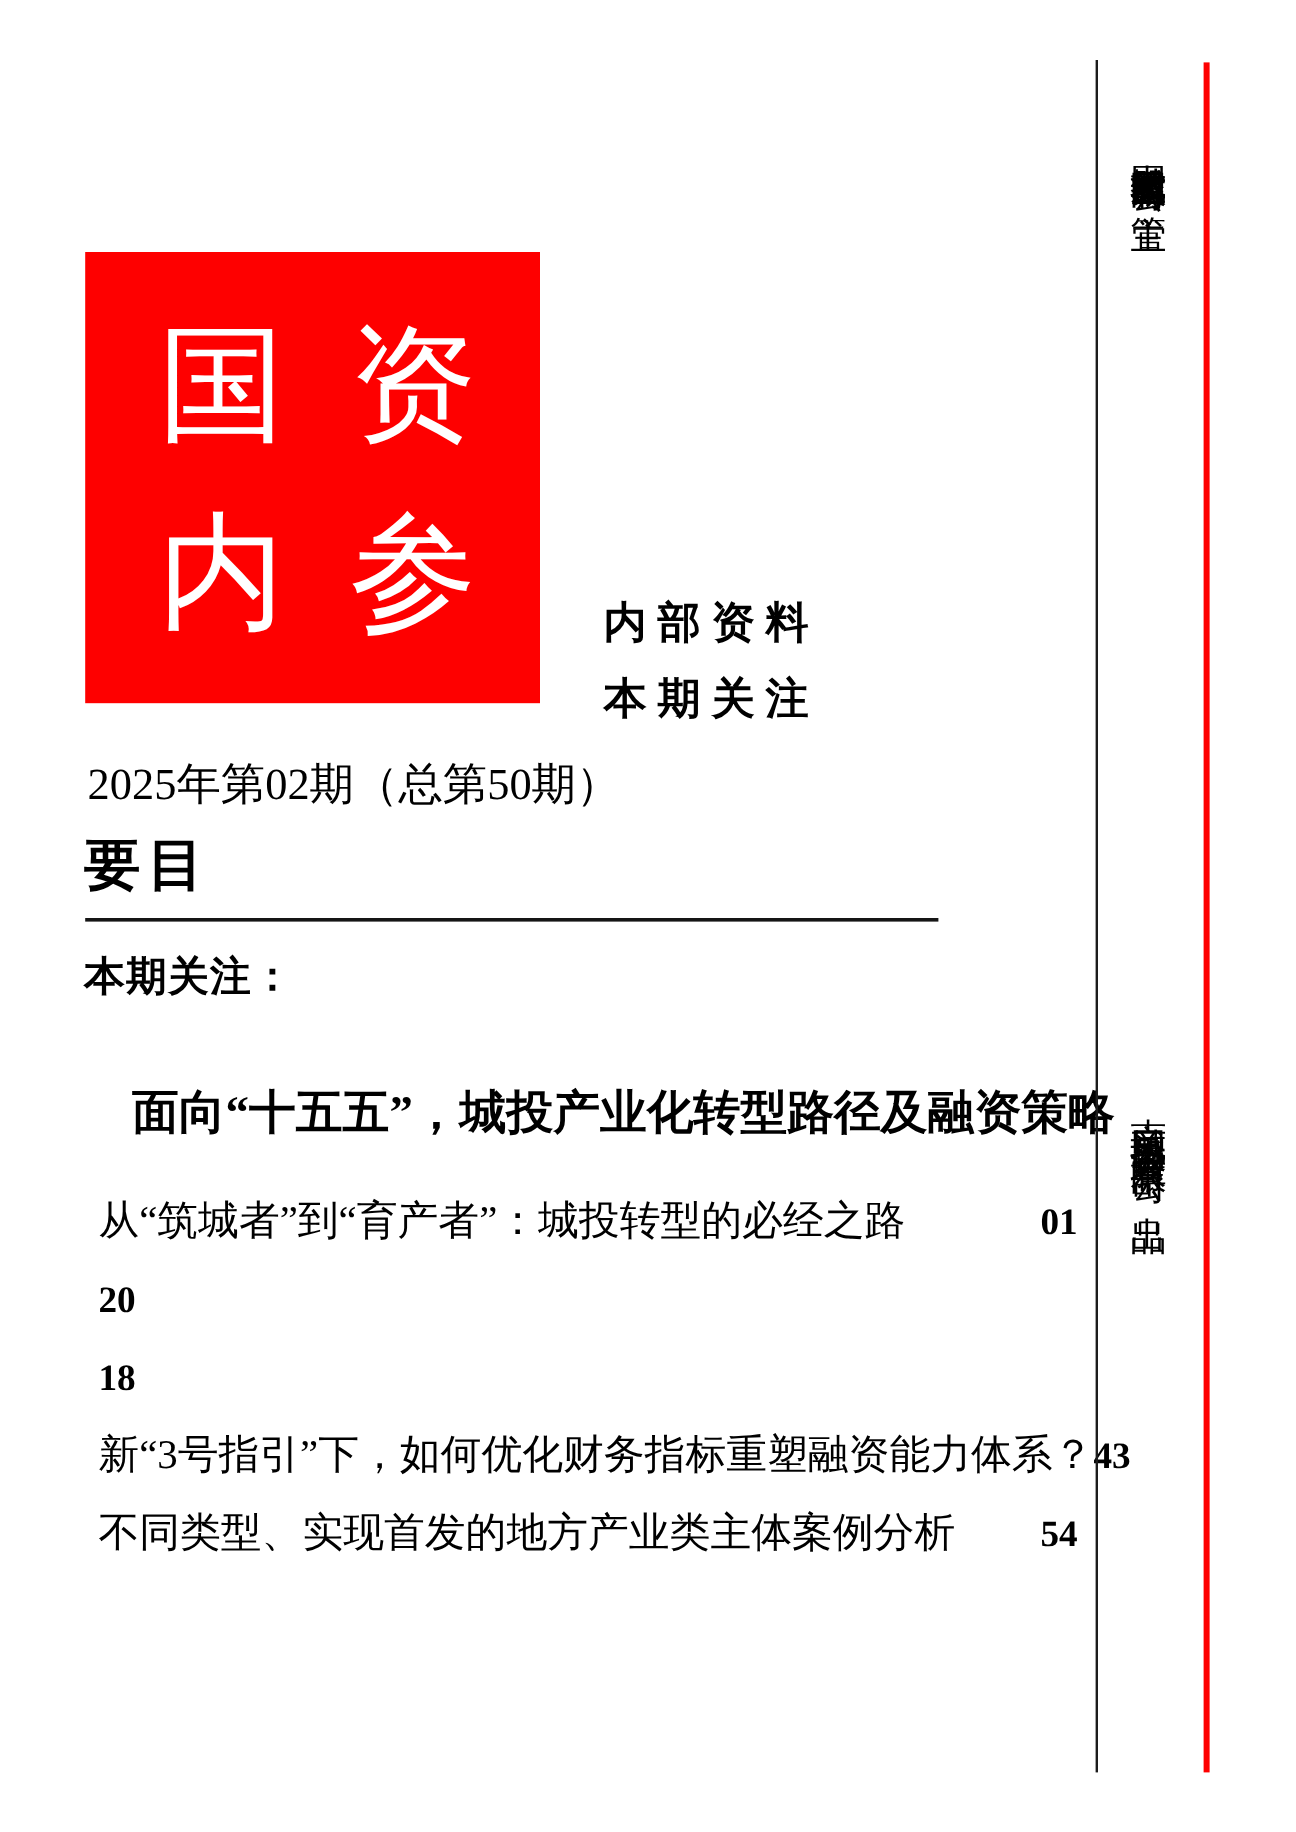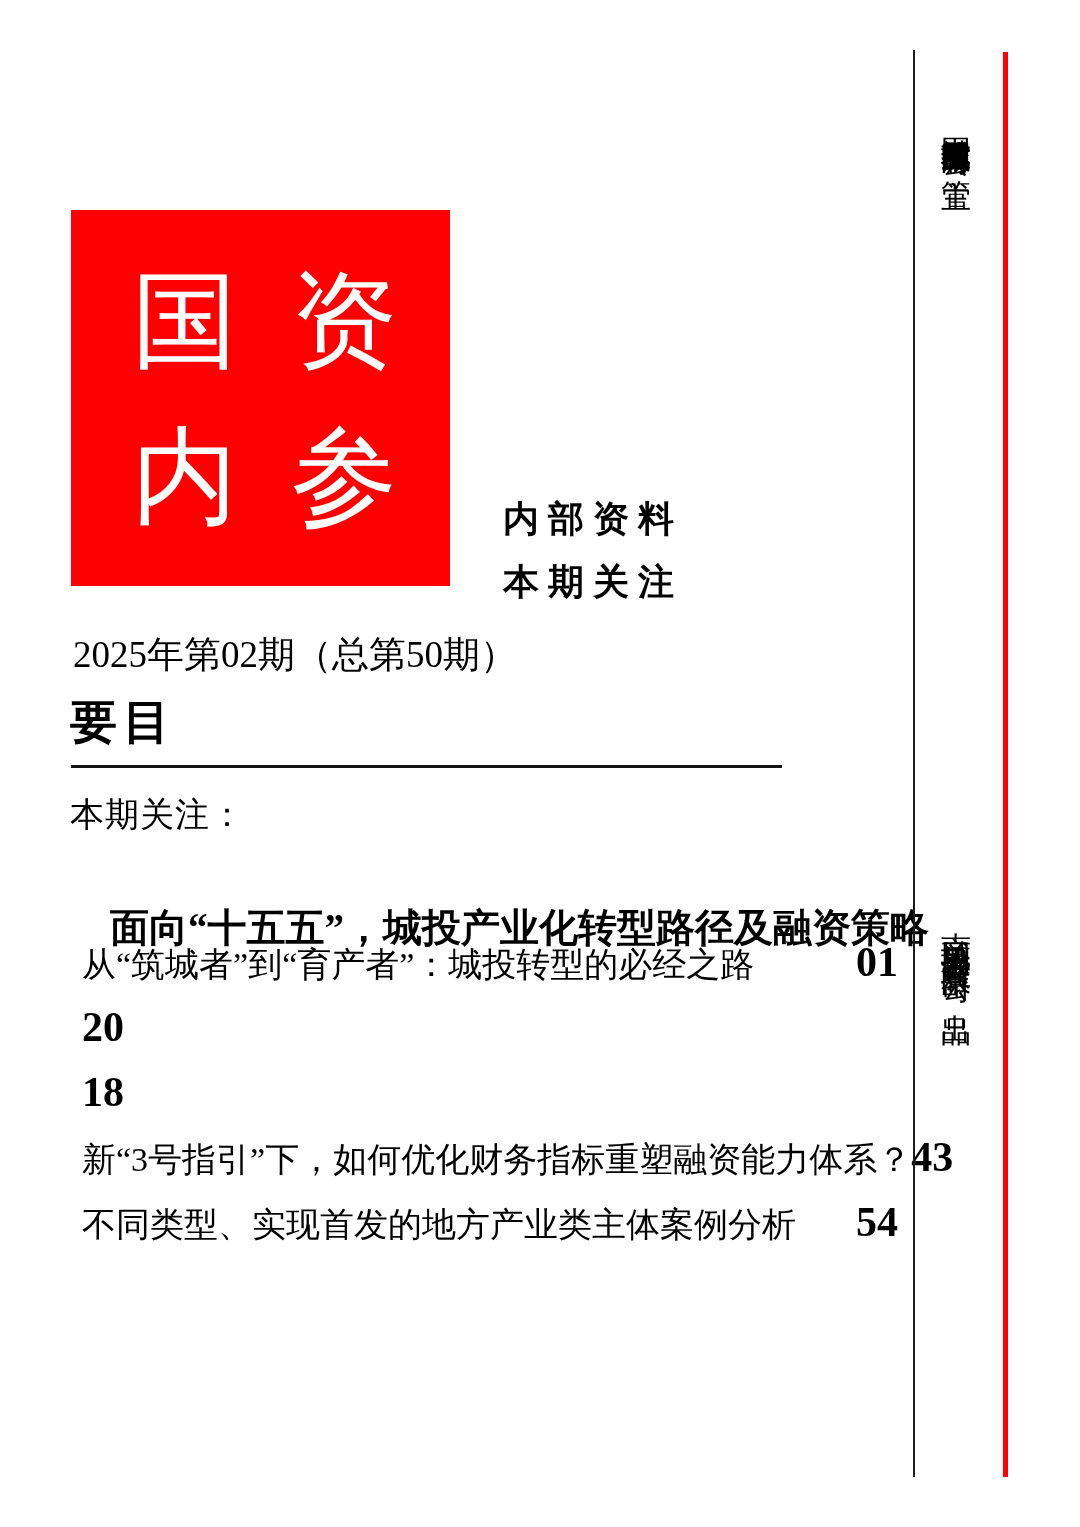--- a/index.html
+++ b/index.html
@@ -52,49 +52,49 @@
     letter-spacing:6px;
   }
   .contents-rule{
     position:absolute;left:71px;top:765px;
     width:711px;height:3px;
     background:#151515;
   }
   .focus-label{
     position:absolute;left:70px;top:795px;
     font-size:34px;line-height:40px;
-    font-weight:normal;
+    font-weight:bold;
     letter-spacing:1px;
   }
   
   .feature-title{
     position:absolute;left:110px;top:905px;
     width:800px;
     font-size:39px;line-height:46px;
     font-weight:bold;
     white-space:nowrap;
   }
   
   .toc{
-    position:absolute;left:82px;top:944px;
+    position:absolute;left:82px;top:1000px;
     width:816px;
   }
   .toc-row{
     display:flex;
     justify-content:space-between;
     align-items:baseline;
     height:34px;
     margin-bottom:31px;
   }
   .toc-title{
     font-size:34px;line-height:36px;
     white-space:nowrap;
   }
   .toc-page{
-    font-size:42px;line-height:36px;
+    font-size:31px;line-height:36px;
     font-weight:bold;
   }
   
   .rule-black{
     position:absolute;left:913px;top:50px;
     width:2px;height:1427px;
     background:#1c1c1c;
   }
   .rule-red{
     position:absolute;left:1003px;top:52px;

